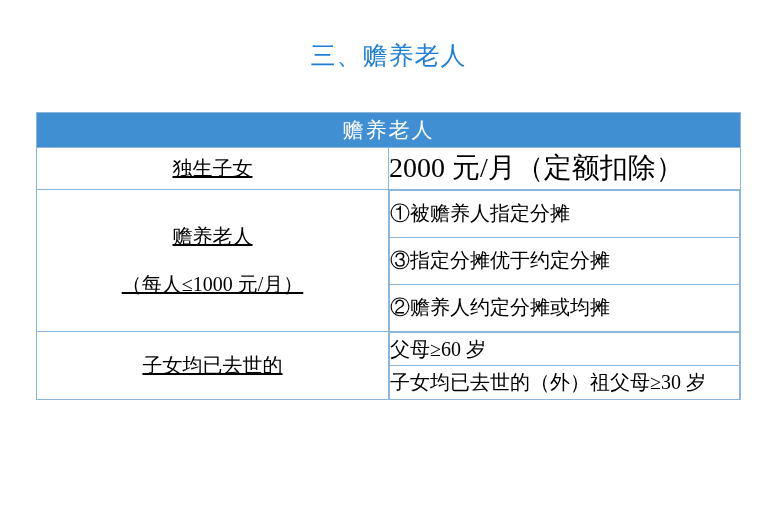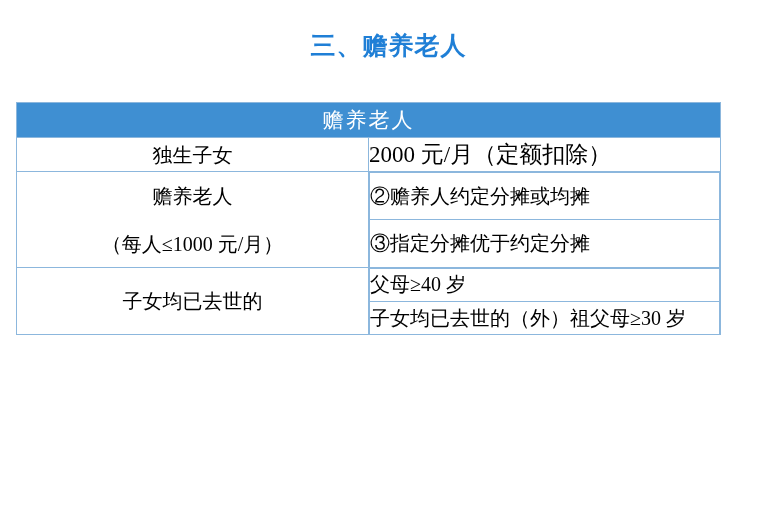--- a/index.html
+++ b/index.html
@@ -16,29 +16,29 @@
   .page {
     position: relative;
     width: 777px;
     height: 506px;
     box-sizing: border-box;
   }
   .title {
     text-align: center;
     color: #1f7fd6;
     font-family: "Liberation Sans", "DejaVu Sans", sans-serif;
-    font-weight: bold;
+    font-weight: normal;
     font-size: 25px;
     letter-spacing: 1px;
-    padding-top: 30px;
+    padding-top: 40px;
     padding-bottom: 0;
     line-height: 1.2;
   }
   .table-wrap {
-    margin: 42px 36px 0 16px;
+    margin: 42px 36px 0 36px;
   }
   table.main {
     width: 705px;
     border-collapse: collapse;
     table-layout: fixed;
     border: 1px solid #8cb7dd;
   }
   table.main td, table.main th {
     border: 1px solid #8cb7dd;
     padding: 0;
@@ -55,21 +55,21 @@
   }
   .lcell {
     text-align: center;
     font-size: 20px;
     color: #000000;
     line-height: 1.5;
     padding: 4px 6px;
   }
   .rcell {
     text-align: left;
-    font-size: 23px;
+    font-size: 28px;
     color: #000000;
     padding: 5px 8px 5px 10px;
     line-height: 1.45;
   }
   .row-single td { height: 33px; }
   .nested {
     width: 100%;
     border-collapse: collapse;
     table-layout: fixed;
   }
@@ -80,21 +80,21 @@
     font-size: 20px;
     padding: 6px 8px 6px 10px;
     height: 47px;
     box-sizing: border-box;
   }
   .nested tr:last-child td {
     border-bottom: none;
   }
   .lcell .l1 { display: block; margin-bottom: 18px; }
   .lcell .l2 { display: block; }
-  .col-left { width: 262px; }
+  .col-left { width: 262px; text-decoration: underline; }
 </style>
 </head>
 <body>
 
 <div class="page">
 
   <div class="title">三、赡养老人</div>
 
   <div class="table-wrap">
     <table class="main">
@@ -110,37 +110,40 @@
 
         <tr>
           <td class="lcell col-left">
             <span class="l1">赡养老人</span>
             <span class="l2">（每人≤1000 元/月）</span>
           </td>
           <td>
             <table class="nested">
               <tbody>
                 <tr>
-                  <td>②赡养人约定分摊或均摊</td>
+                  <td>①被赡养人指定分摊</td>
                 </tr>
                 <tr>
                   <td>③指定分摊优于约定分摊</td>
+                </tr>
+                <tr>
+                  <td>②赡养人约定分摊或均摊</td>
                 </tr>
               </tbody>
             </table>
           </td>
         </tr>
 
         <tr>
           <td class="lcell col-left">子女均已去世的</td>
           <td>
             <table class="nested">
               <tbody>
                 <tr>
-                  <td style="height:33px;">父母≥40 岁</td>
+                  <td style="height:33px;">父母≥60 岁</td>
                 </tr>
                 <tr>
                   <td style="height:33px;">子女均已去世的（外）祖父母≥30 岁</td>
                 </tr>
               </tbody>
             </table>
           </td>
         </tr>
 
       </tbody>

